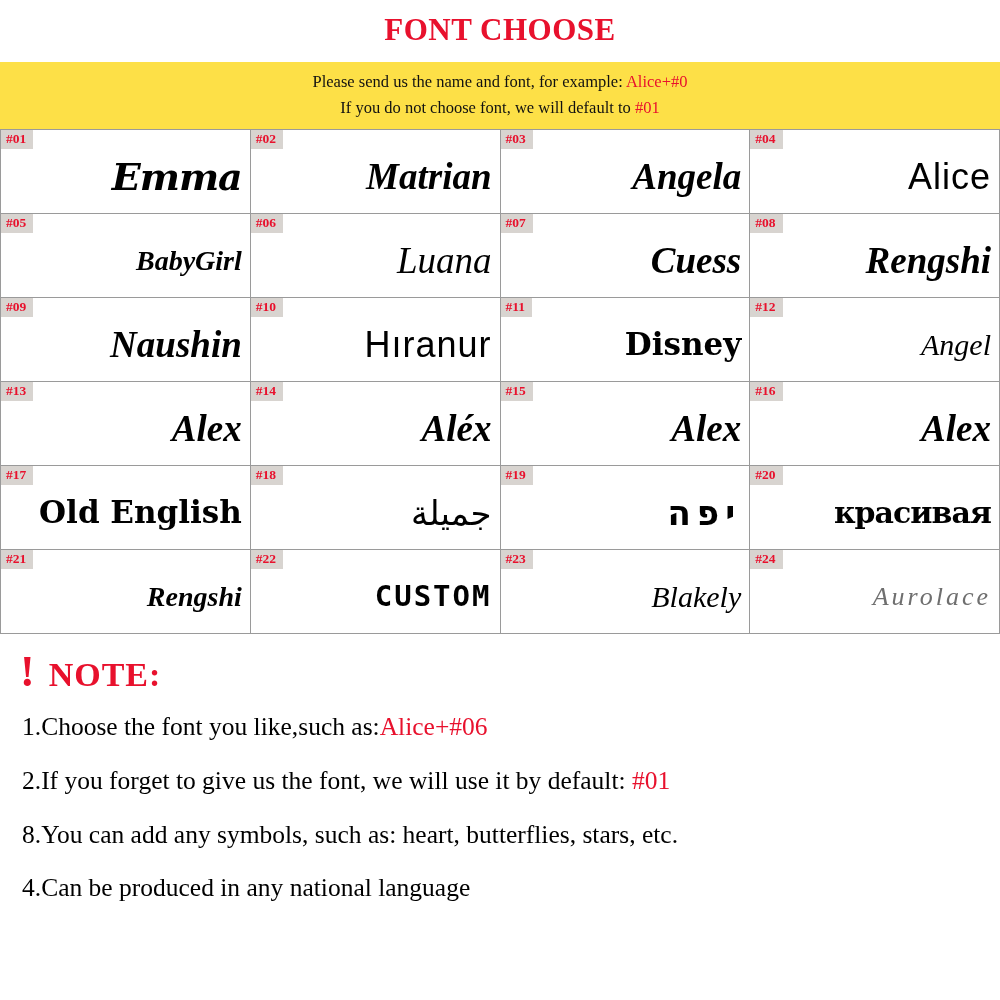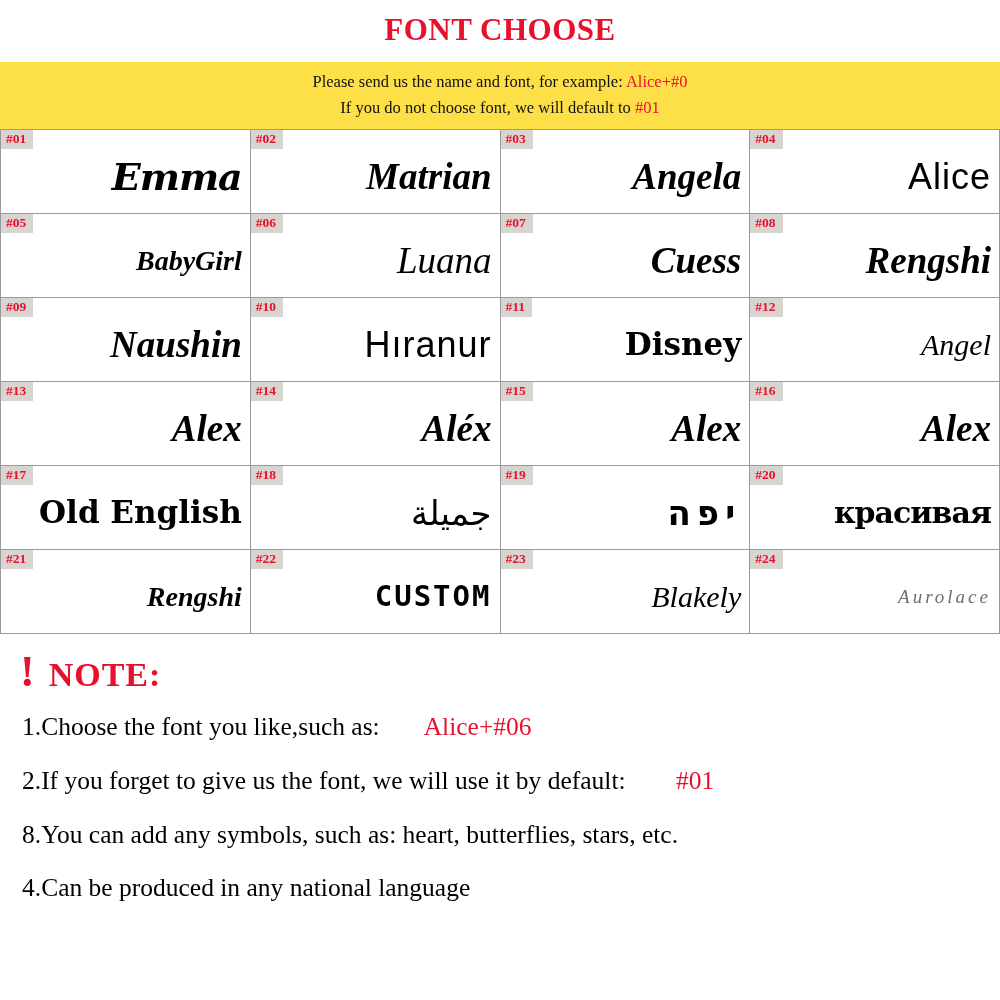--- a/index.html
+++ b/index.html
@@ -99,21 +99,21 @@
   .s-script       { font-family: "Liberation Serif", serif; font-style: italic; font-weight: bold; font-size: 37px; letter-spacing: 0px; }
   .s-script-thin  { font-family: "Liberation Serif", serif; font-style: italic; font-weight: normal; font-size: 37px; margin-left: 20px; }
   .s-sans         { font-family: "Liberation Sans", sans-serif; font-weight: normal; font-size: 36px; letter-spacing: 1px; }
   .s-serif-bold   { font-family: "DejaVu Serif", serif; font-weight: bold; font-size: 31px; }
   .s-small-script { font-family: "Liberation Serif", serif; font-style: italic; font-weight: bold; font-size: 28px; }
   .s-mono-block   { font-family: "DejaVu Sans Mono", monospace; font-weight: bold; font-size: 29px; letter-spacing: 2px; }
   .s-gothic       { font-family: "DejaVu Serif", serif; font-weight: bold; font-size: 31px; letter-spacing: 0px; }
   .s-arabic       { font-family: "DejaVu Sans", sans-serif; font-weight: normal; font-size: 34px; direction: rtl; }
   .s-hebrew       { font-family: "DejaVu Sans", sans-serif; font-weight: bold; font-size: 34px; letter-spacing: 6px; direction: rtl; }
   .s-cyrillic     { font-family: "DejaVu Serif", serif; font-weight: bold; font-size: 30px; letter-spacing: -1px; }
-  .s-light-hand   { font-family: "Liberation Serif", serif; font-style: italic; font-weight: normal; font-size: 19px; letter-spacing: 3px; color: #6f6f6f; }
+  .s-light-hand   { font-family: "Liberation Serif", serif; font-style: italic; font-weight: normal; font-size: 26px; letter-spacing: 3px; color: #6f6f6f; }
   .s-thin-script  { font-family: "Liberation Serif", serif; font-style: italic; font-weight: normal; font-size: 30px; }
 
   
   .note-block {
     padding: 18px 18px 0 20px;
   }
   .note-head {
     display: flex;
     align-items: baseline;
     gap: 14px;
@@ -137,21 +137,21 @@
     list-style: none;
   }
   .note-list li {
     font-family: "Liberation Serif", serif;
     font-size: 25.5px;
     line-height: 1.05;
     padding: 14px 0 13px 2px;
     color: #000;
     white-space: nowrap;
   }
-  .note-list li .red { color: #e8112d; margin-left: 44px; }
+  .note-list li .red { color: #e8112d; }
 </style>
 </head>
 <body>
 
 <div class="page">
 
   <div class="title">FONT CHOOSE</div>
 
   <div class="instruction">
     <div>

